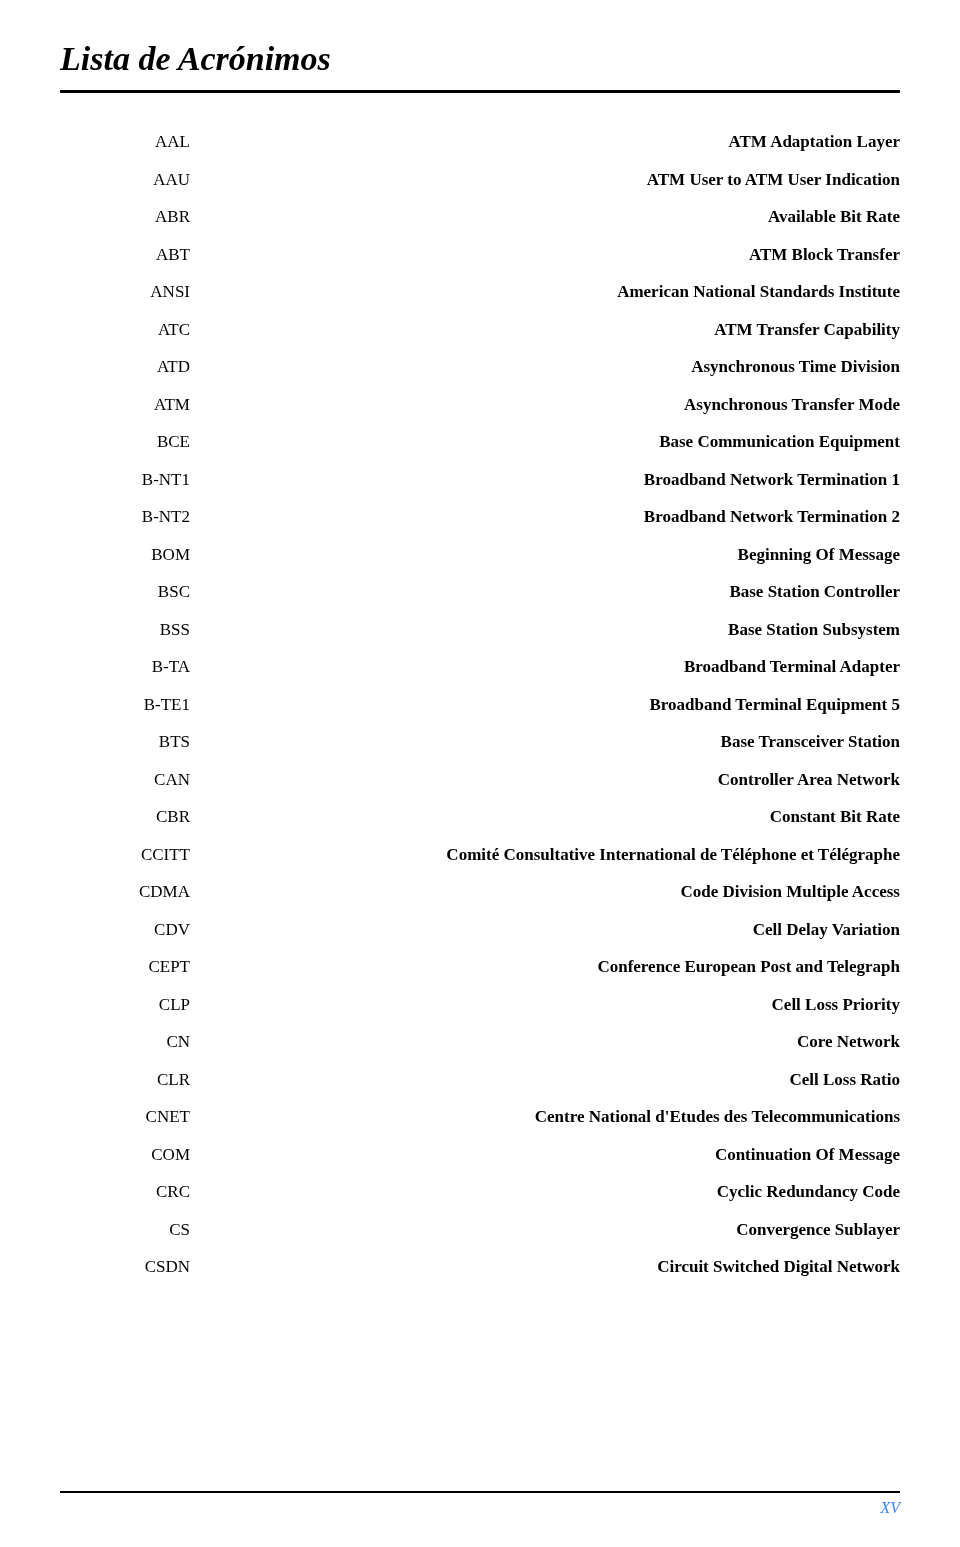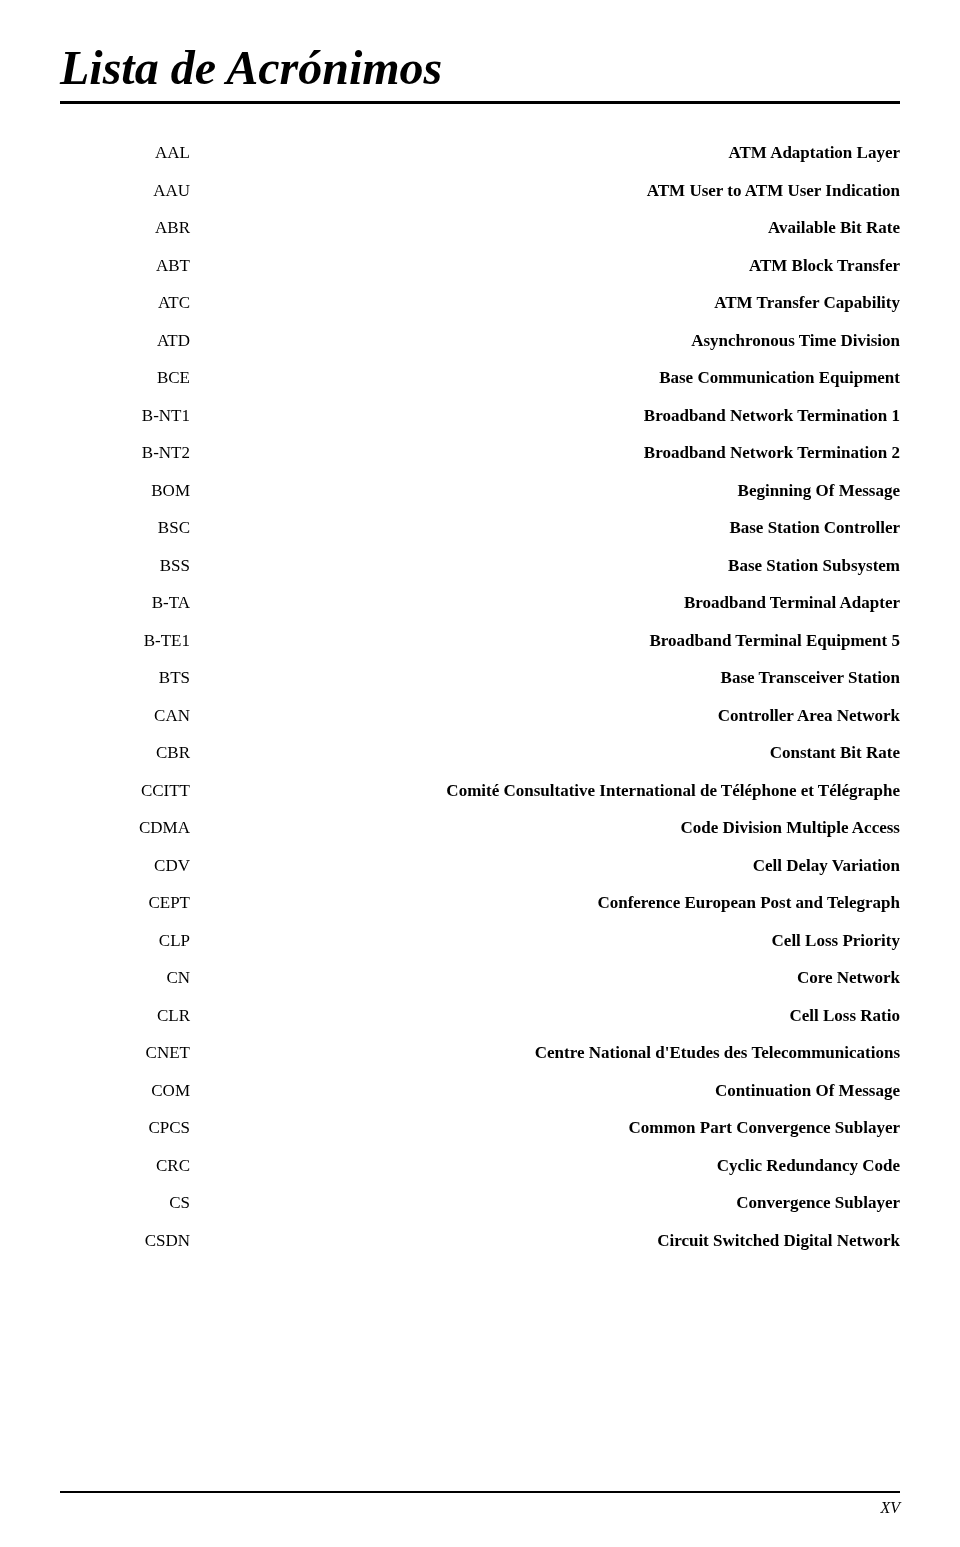--- a/index.html
+++ b/index.html
@@ -12,25 +12,25 @@
       background: #ffffff;
       font-family: "Times New Roman", Times, serif;
       color: #000000;
       width: 960px;
       min-height: 1547px;
       padding: 40px 60px 60px 60px;
       position: relative;
     }
 
     .page-title {
-      font-size: 48px;
+      font-size: 34px;
       font-weight: bold;
       font-style: italic;
       margin-bottom: 24px;
-      padding-bottom: 6px;
+      padding-bottom: 12px;
       border-bottom: 3px solid #000000;
     }
 
     .acronym-table {
       width: 100%;
       border-collapse: collapse;
       margin-top: 30px;
     }
 
     .acronym-table tr {
@@ -55,21 +55,21 @@
       font-weight: bold;
       margin-left: 16px;
     }
 
     .page-footer {
       position: absolute;
       bottom: 30px;
       right: 60px;
       font-size: 16px;
       font-style: italic;
-      color: #000000;
+      color: #3b82f6;
       border-top: 2px solid #000000;
       width: calc(100% - 120px);
       display: flex;
       justify-content: flex-end;
       padding-top: 6px;
     }
   </style>
 </head>
 <body>
 
@@ -87,28 +87,36 @@
       </tr>
       <tr>
         <td class="acronym-col">ABR</td>
         <td class="definition-col">Available Bit Rate</td>
       </tr>
       <tr>
         <td class="acronym-col">ABT</td>
         <td class="definition-col">ATM Block Transfer</td>
       </tr>
       <tr>
+        <td class="acronym-col">ANSI</td>
+        <td class="definition-col">American National Standards Institute</td>
+      </tr>
+      <tr>
         <td class="acronym-col">ATC</td>
         <td class="definition-col">ATM Transfer Capability</td>
       </tr>
       <tr>
         <td class="acronym-col">ATD</td>
         <td class="definition-col">Asynchronous Time Division</td>
       </tr>
       <tr>
+        <td class="acronym-col">ATM</td>
+        <td class="definition-col">Asynchronous Transfer Mode</td>
+      </tr>
+      <tr>
         <td class="acronym-col">BCE</td>
         <td class="definition-col">Base Communication Equipment</td>
       </tr>
       <tr>
         <td class="acronym-col">B-NT1</td>
         <td class="definition-col">Broadband Network Termination 1</td>
       </tr>
       <tr>
         <td class="acronym-col">B-NT2</td>
         <td class="definition-col">Broadband Network Termination 2</td>
@@ -173,24 +181,20 @@
         <td class="acronym-col">CLR</td>
         <td class="definition-col">Cell Loss Ratio</td>
       </tr>
       <tr>
         <td class="acronym-col">CNET</td>
         <td class="definition-col">Centre National d'Etudes des Telecommunications</td>
       </tr>
       <tr>
         <td class="acronym-col">COM</td>
         <td class="definition-col">Continuation Of Message</td>
-      </tr>
-      <tr>
-        <td class="acronym-col">CPCS</td>
-        <td class="definition-col">Common Part Convergence Sublayer</td>
       </tr>
       <tr>
         <td class="acronym-col">CRC</td>
         <td class="definition-col">Cyclic Redundancy Code</td>
       </tr>
       <tr>
         <td class="acronym-col">CS</td>
         <td class="definition-col">Convergence Sublayer</td>
       </tr>
       <tr>

